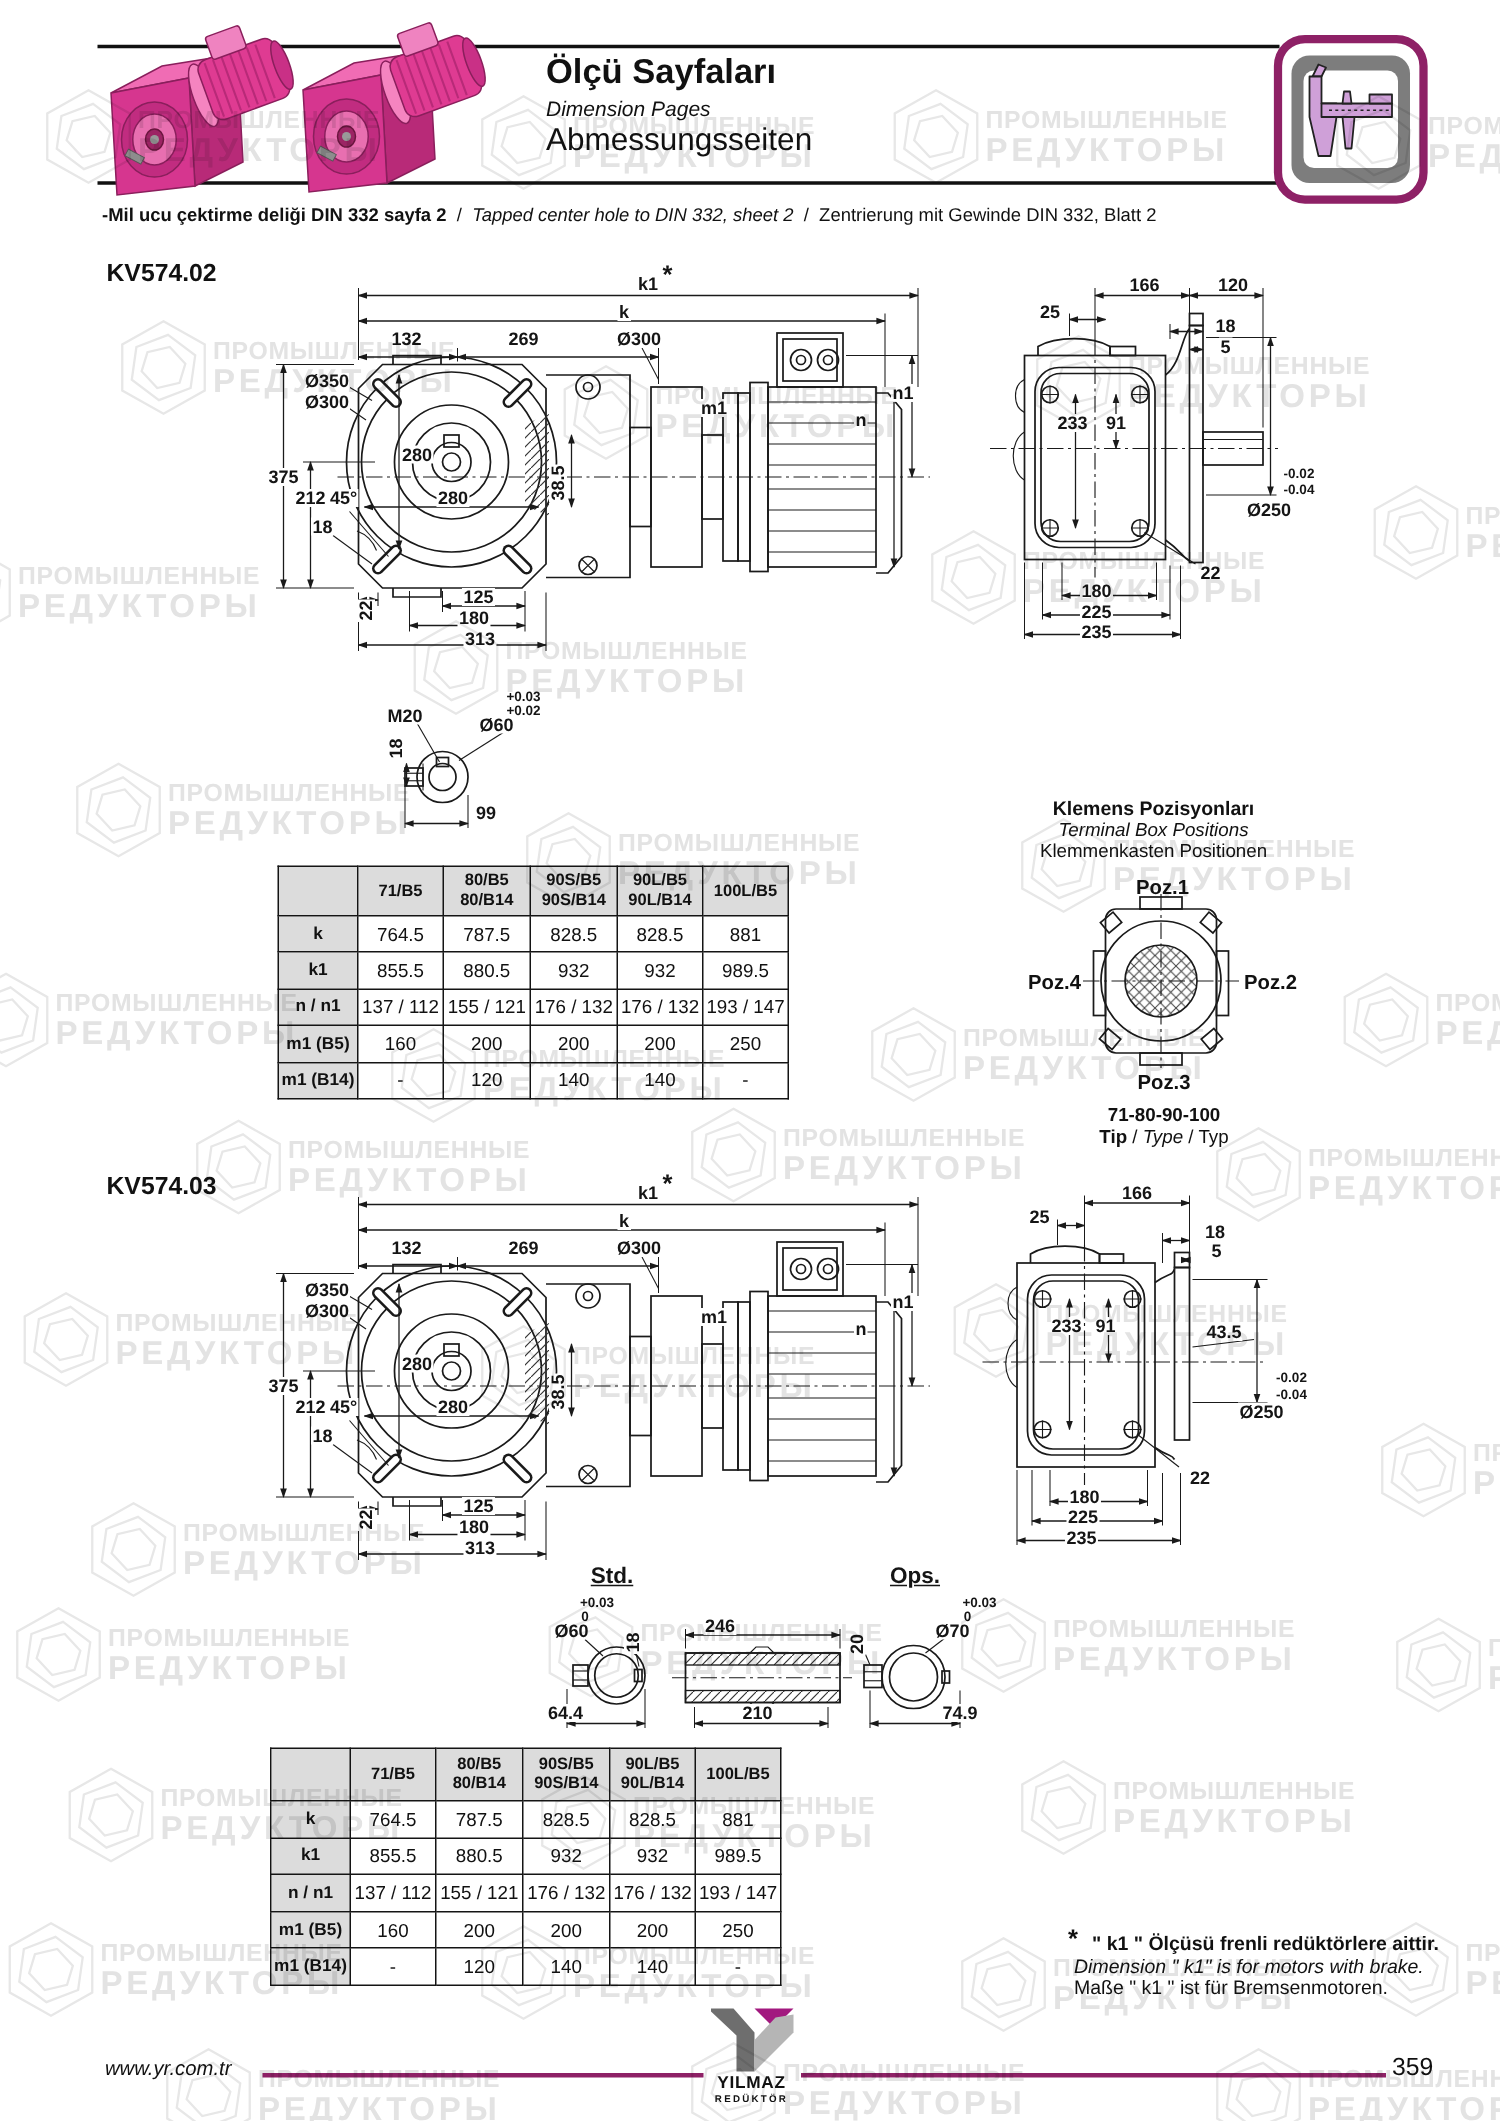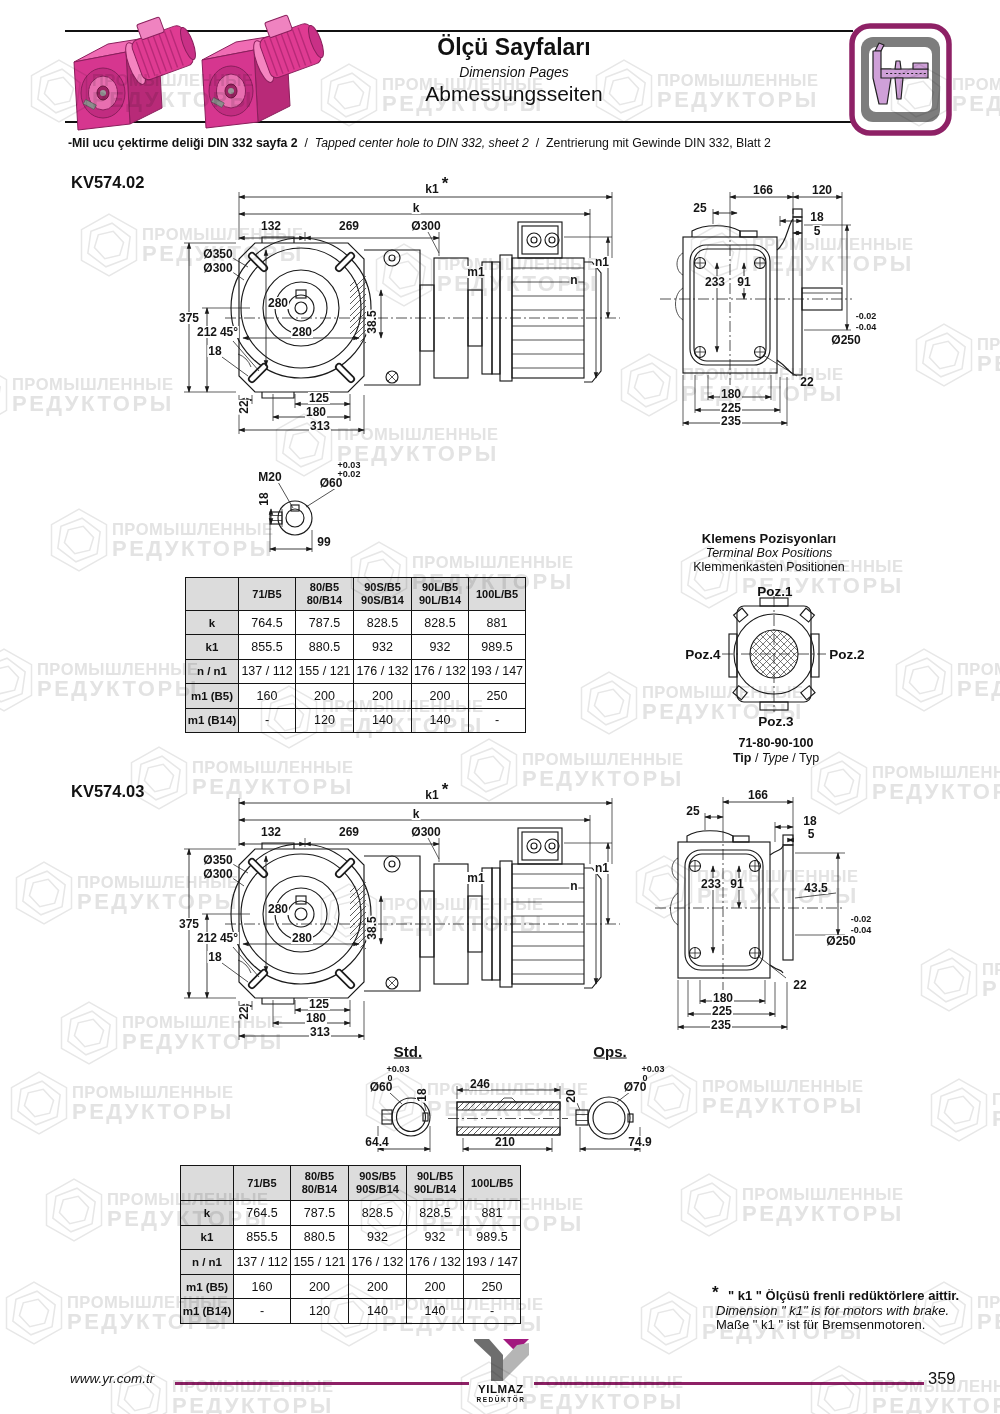--- a/index.html
+++ b/index.html
@@ -10,21 +10,21 @@
   #labels{position:absolute;inset:0;z-index:20;pointer-events:none;}
   #html-layer{position:absolute;inset:0;z-index:30;}
   #wm-layer{position:absolute;inset:0;z-index:50;pointer-events:none;mix-blend-mode:multiply;}
   
   .dim{position:absolute;transform:translate(-50%,-50%);font-weight:bold;font-size:12px;
        line-height:1;white-space:nowrap;background:#fff;padding:0 1px;color:#151515;}
   .rot{transform:translate(-50%,-50%) rotate(-90deg);}
   .tol{font-size:9px;background:transparent;}
   .star{font-size:17px;background:transparent;}
   .big{font-size:15px;text-decoration:underline;}
-  .title-block{position:absolute;left:364px;top:34px;width:300px;text-align:center;z-index:20;}
+  .title-block{position:absolute;left:364px;top:34px;width:300px;z-index:20;}
   .title-tr{font-size:23px;font-weight:bold;}
   .title-en{font-size:14px;font-style:italic;margin-top:3px;}
   .title-de{font-size:21px;margin-top:2px;}
   .note{position:absolute;left:68px;top:136px;font-size:12.3px;z-index:20;white-space:nowrap;}
   .note b{font-weight:bold;}
   .note i{font-style:italic;}
   .kv{position:absolute;left:71px;font-size:16.5px;font-weight:bold;z-index:20;}
   
   .dimtable{position:absolute;border-collapse:collapse;table-layout:fixed;z-index:30;background:#fff;}
   .dimtable th,.dimtable td{border:1.2px solid #141414;text-align:center;vertical-align:middle;

